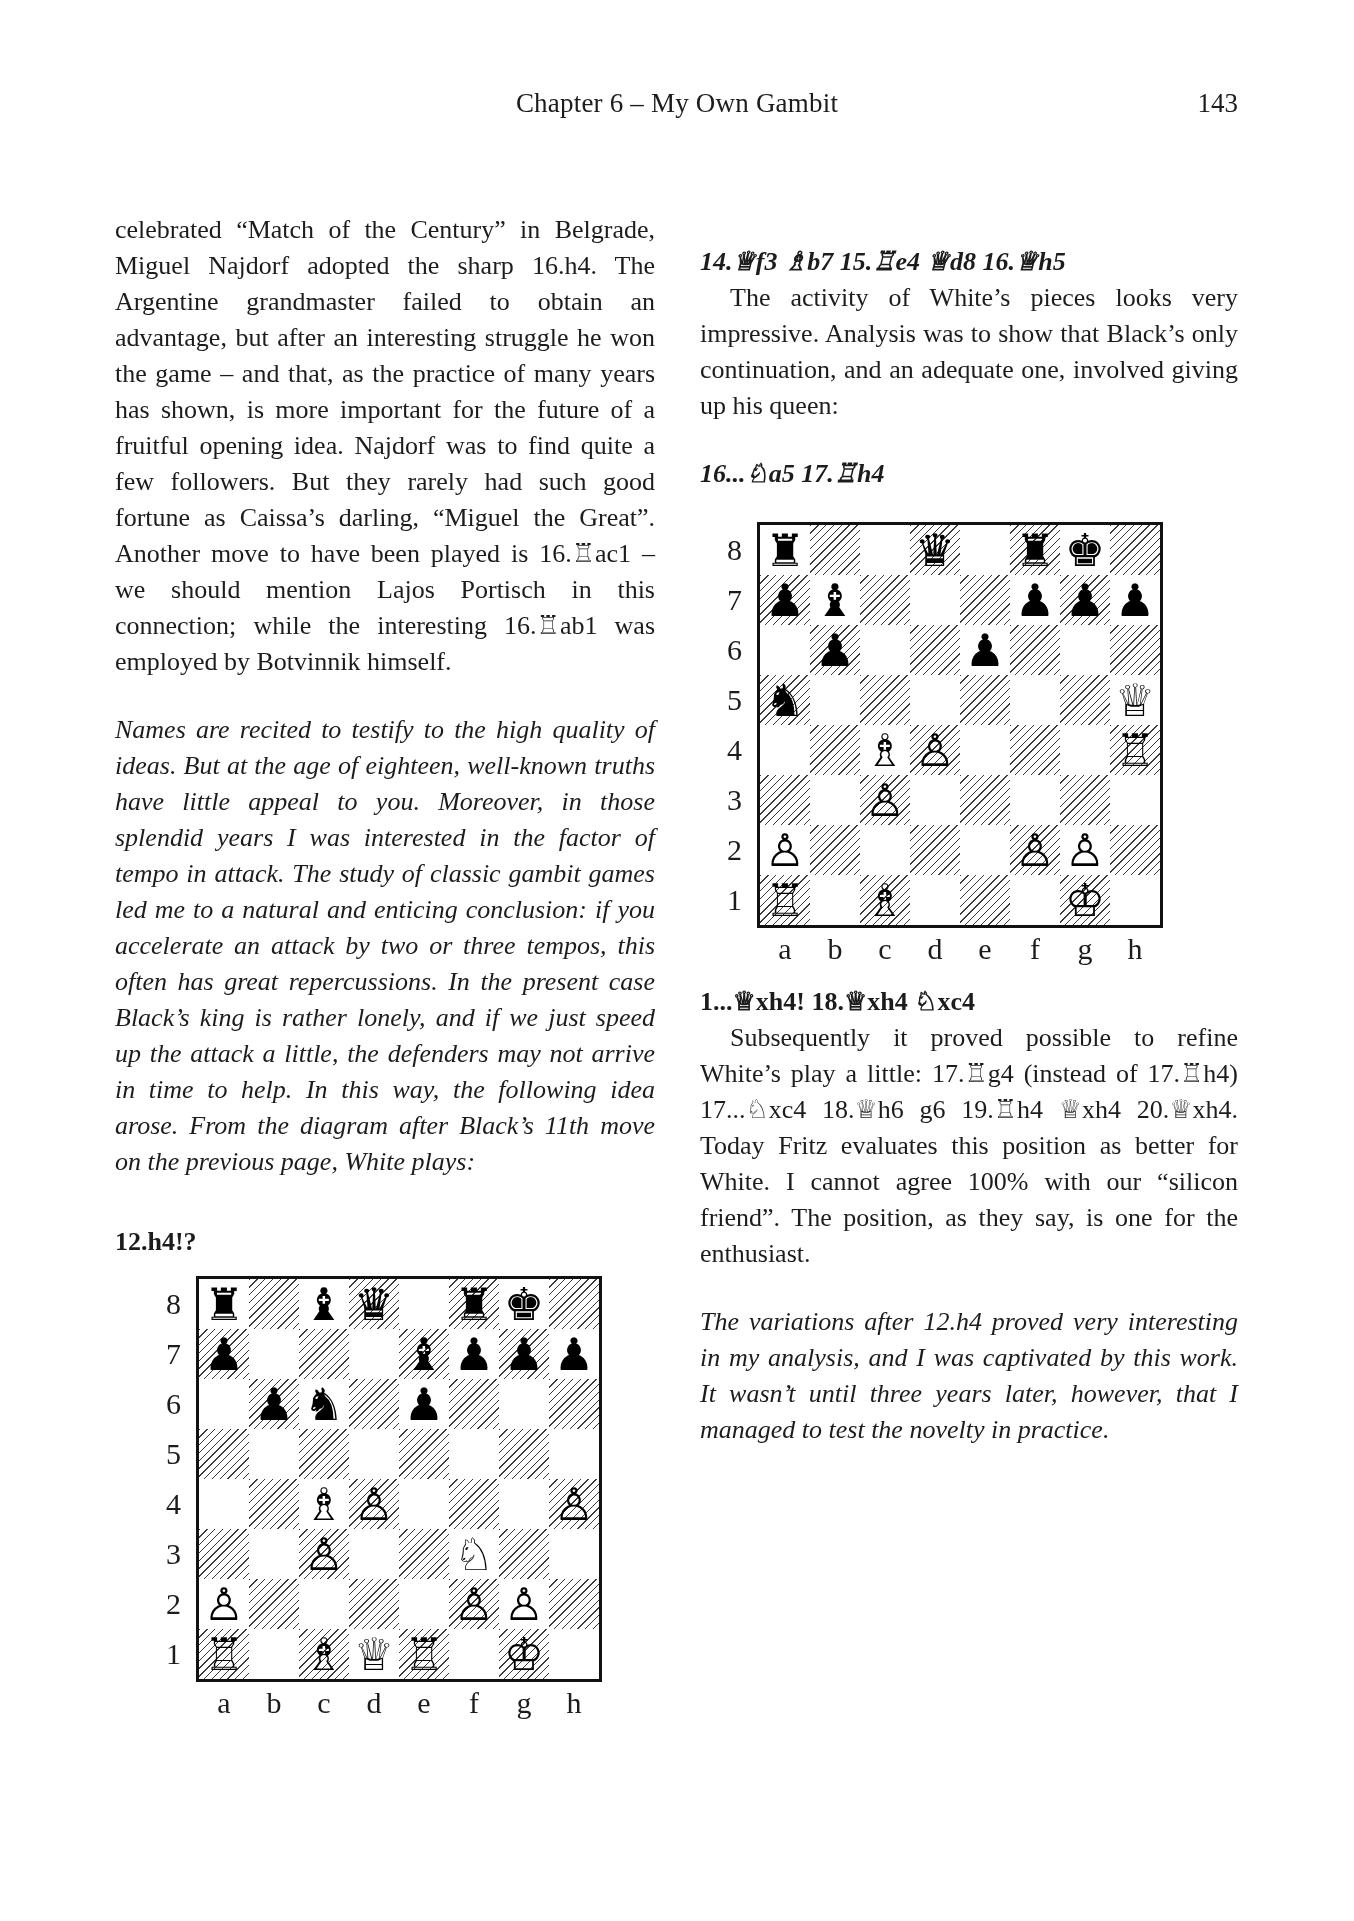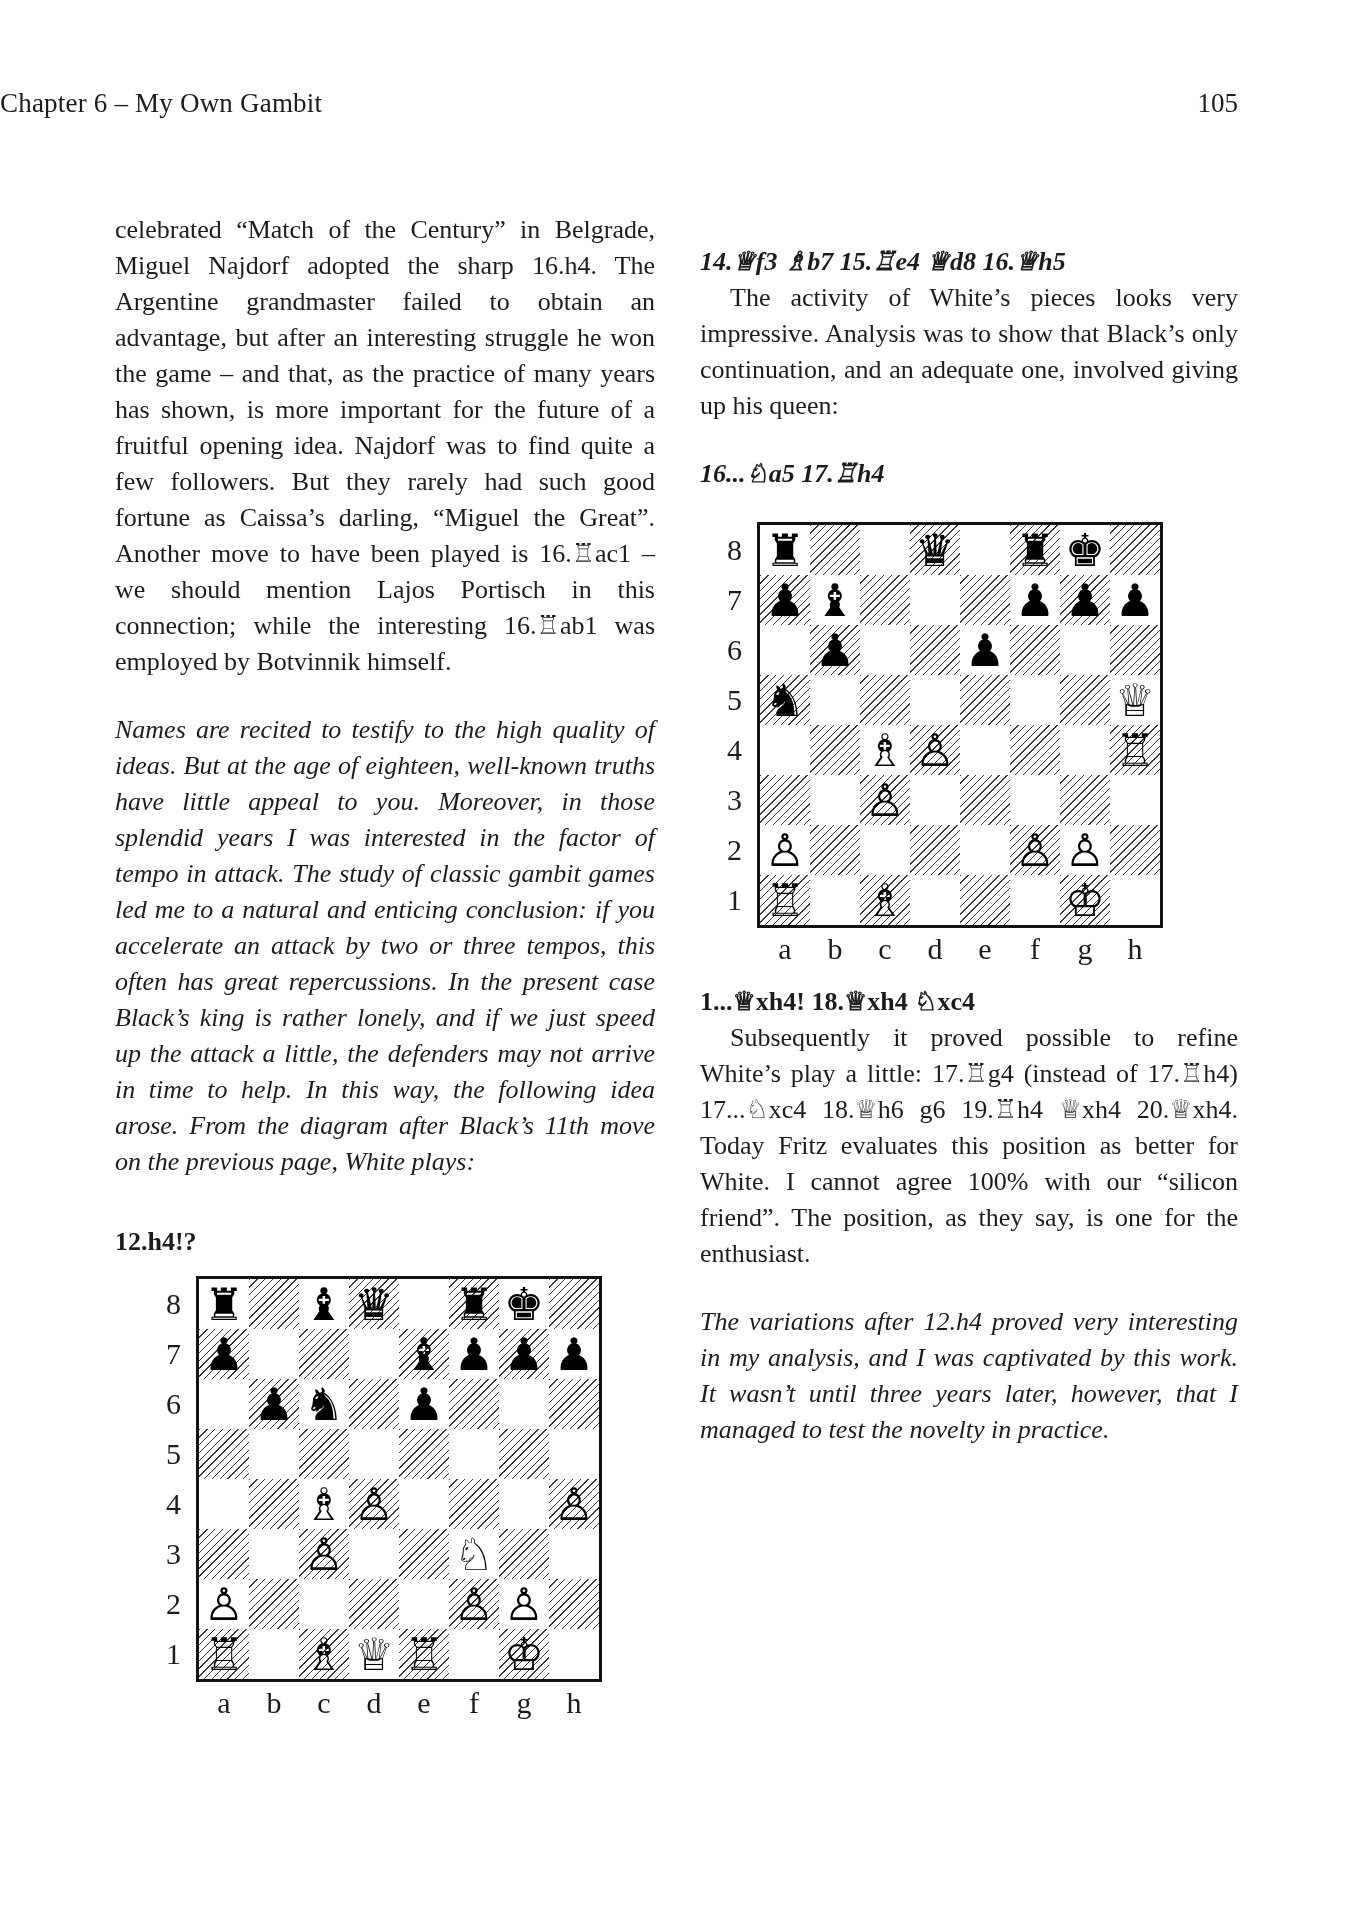--- a/index.html
+++ b/index.html
@@ -2,21 +2,21 @@
 <html><head>
 <meta charset="utf-8">
 <style>
   html,body{margin:0;padding:0;}
   body{
     width:1354px;height:1921px;position:relative;background:#ffffff;
     font-family:"Liberation Serif",serif;color:#1c1c1c;
     -webkit-font-smoothing:antialiased;
   }
   .header-title{
-    position:absolute;top:88px;left:0;width:100%;text-align:left;
+    position:absolute;top:88px;left:0;width:100%;text-align:center;
     font-size:27px;letter-spacing:0.2px;
   }
   .page-number{
     position:absolute;top:88px;right:116px;font-size:27px;
   }
   .col{
     position:absolute;top:212px;font-size:26px;line-height:36px;
     text-align:justify;
   }
   .col-left{left:115px;width:540px;}
@@ -53,21 +53,21 @@
   .file-labels{
     display:grid;grid-template-columns:repeat(8,50px);
     margin-left:46px;margin-top:4px;
   }
   .file-label{text-align:center;font-size:30px;line-height:34px;color:#1c1c1c;}
 </style>
 </head>
 <body>
 
 <div class="header-title">Chapter 6 – My Own Gambit</div>
-<div class="page-number">105</div>
+<div class="page-number">143</div>
 
 <div class="col col-left">
   <p>celebrated “Match of the Century” in Belgrade, Miguel Najdorf adopted the sharp 16.h4. The Argentine grandmaster failed to obtain an advantage, but after an interesting struggle he won the game – and that, as the practice of many years has shown, is more important for the future of a fruitful opening idea. Najdorf was to find quite a few followers. But they rarely had such good fortune as Caissa’s darling, “Miguel the Great”. Another move to have been played is 16.♖ac1 – we should mention Lajos Portisch in this connection; while the interesting 16.♖ab1 was employed by Botvinnik himself.</p>
   <p class="gap">Names are recited to testify to the high quality of ideas. But at the age of eighteen, well-known truths have little appeal to you. Moreover, in those splendid years I was interested in the factor of tempo in attack. The study of classic gambit games led me to a natural and enticing conclusion: if you accelerate an attack by two or three tempos, this often has great repercussions. In the present case Black’s king is rather lonely, and if we just speed up the attack a little, the defenders may not arrive in time to help. In this way, the following idea arose. From the diagram after Black’s 11th move on the previous page, White plays:</p>
   <p class="move-heading gap-lg">12.h4!?</p>
 
   <div class="diagram diagram-left">
     <div class="diagram-inner">
       <div class="rank-labels">
           <div class="rank-label">8</div>

